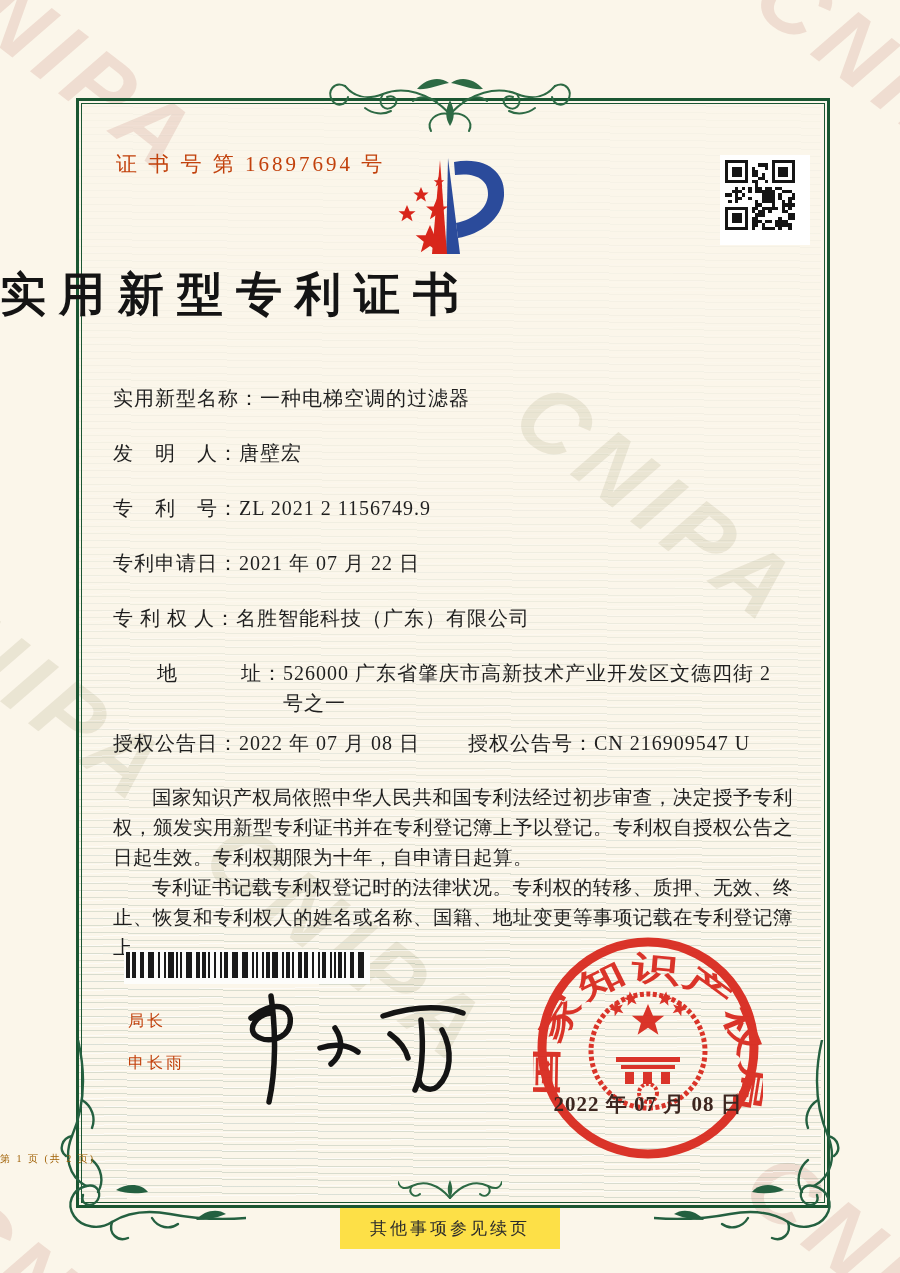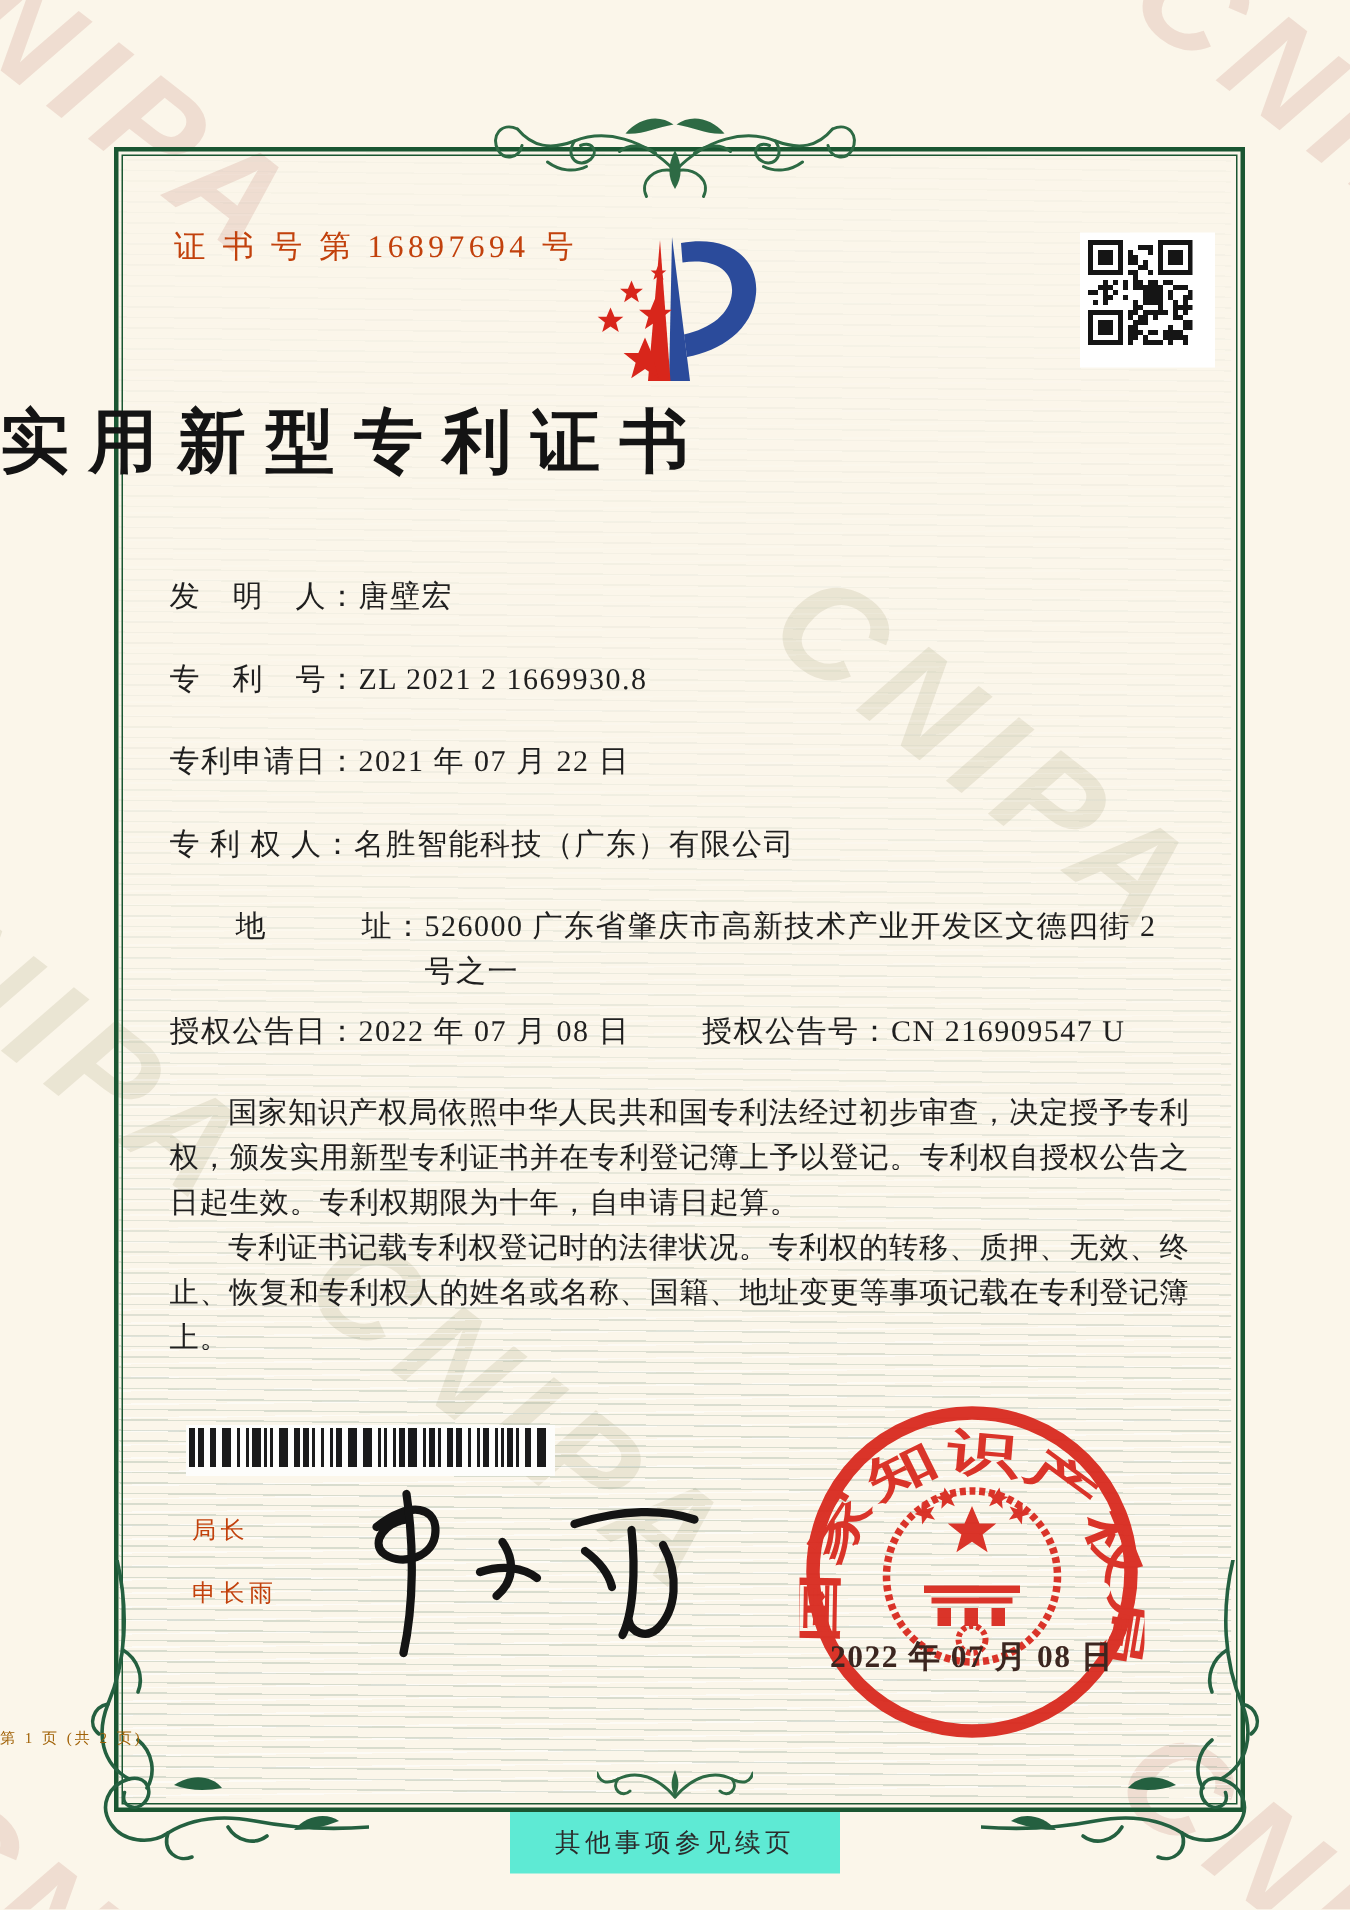--- a/index.html
+++ b/index.html
@@ -63,21 +63,21 @@
   .signature{position:absolute;left:225px;top:988px;width:260px;height:122px;z-index:7;}
 
   .seal{position:absolute;left:533px;top:933px;width:230px;height:230px;z-index:6;opacity:.93;}
   .seal-date{position:absolute;left:533px;top:1090px;width:230px;text-align:center;z-index:7;
              font-size:21px;letter-spacing:1px;color:#3c2620;font-weight:bold;}
 
   .page-info{position:absolute;left:0;right:0;top:1152px;text-align:left;z-index:5;
              font-size:10px;letter-spacing:2px;color:#a16207;}
 
   .note-box{position:absolute;left:0;right:0;top:1208px;text-align:center;z-index:5;}
-  .note-box span{display:inline-block;background:#5eead4;padding:9px 30px;font-size:17px;
+  .note-box span{display:inline-block;background:#fde047;padding:9px 30px;font-size:17px;
                  letter-spacing:3px;color:#2b2b2b;}
 </style>
 </head>
 <body>
 
 <div class="page">
 
   <div class="wm pink" style="left:-40px;top:-90px;">CNIPA</div>
   <div class="wm pink" style="left:800px;top:-60px;">CNIPA</div>
   <div class="wm beige" style="left:560px;top:360px;">CNIPA</div>
@@ -391,26 +391,30 @@
         <rect x="4" y="20" width="1" height="1" fill="#151515"></rect>
         <rect x="5" y="20" width="1" height="1" fill="#151515"></rect>
         <rect x="6" y="20" width="1" height="1" fill="#151515"></rect>
       </svg>
   </div>
 
   <div class="title">实用新型专利证书</div>
 
   <div class="content">
     <div class="field-row">
+      <span class="flabel">实用新型名称：</span>
+      <span class="fvalue">一种电梯空调的过滤器</span>
+    </div>
+    <div class="field-row">
       <span class="flabel">发　明　人：</span>
       <span class="fvalue">唐壁宏</span>
     </div>
     <div class="field-row">
       <span class="flabel">专　利　号：</span>
-      <span class="fvalue">ZL 2021 2 1669930.8</span>
+      <span class="fvalue">ZL 2021 2 1156749.9</span>
     </div>
     <div class="field-row">
       <span class="flabel">专利申请日：</span>
       <span class="fvalue">2021 年 07 月 22 日</span>
     </div>
     <div class="field-row">
       <span class="flabel">专 利 权 人：</span>
       <span class="fvalue">名胜智能科技（广东）有限公司</span>
     </div>
     <div class="field-row addr">

